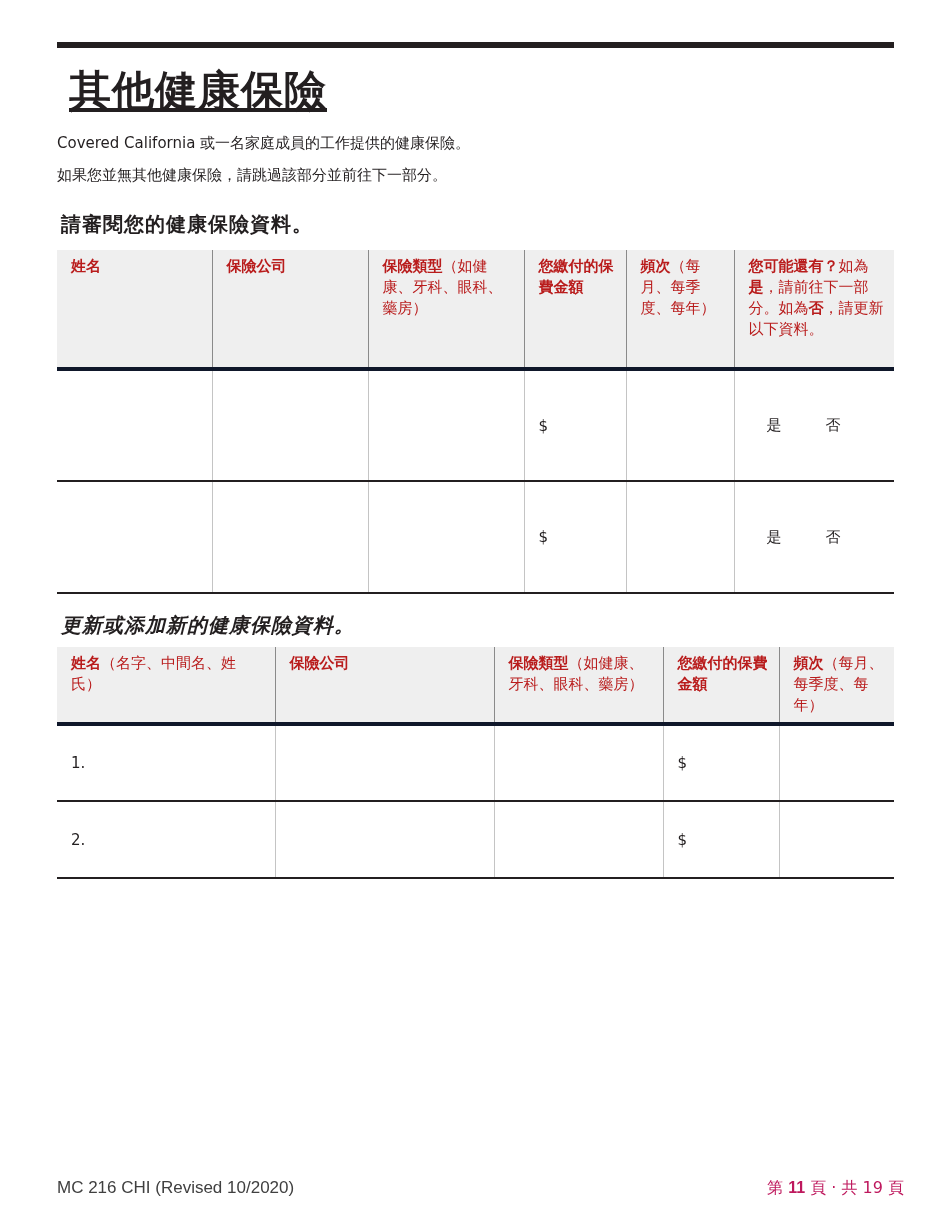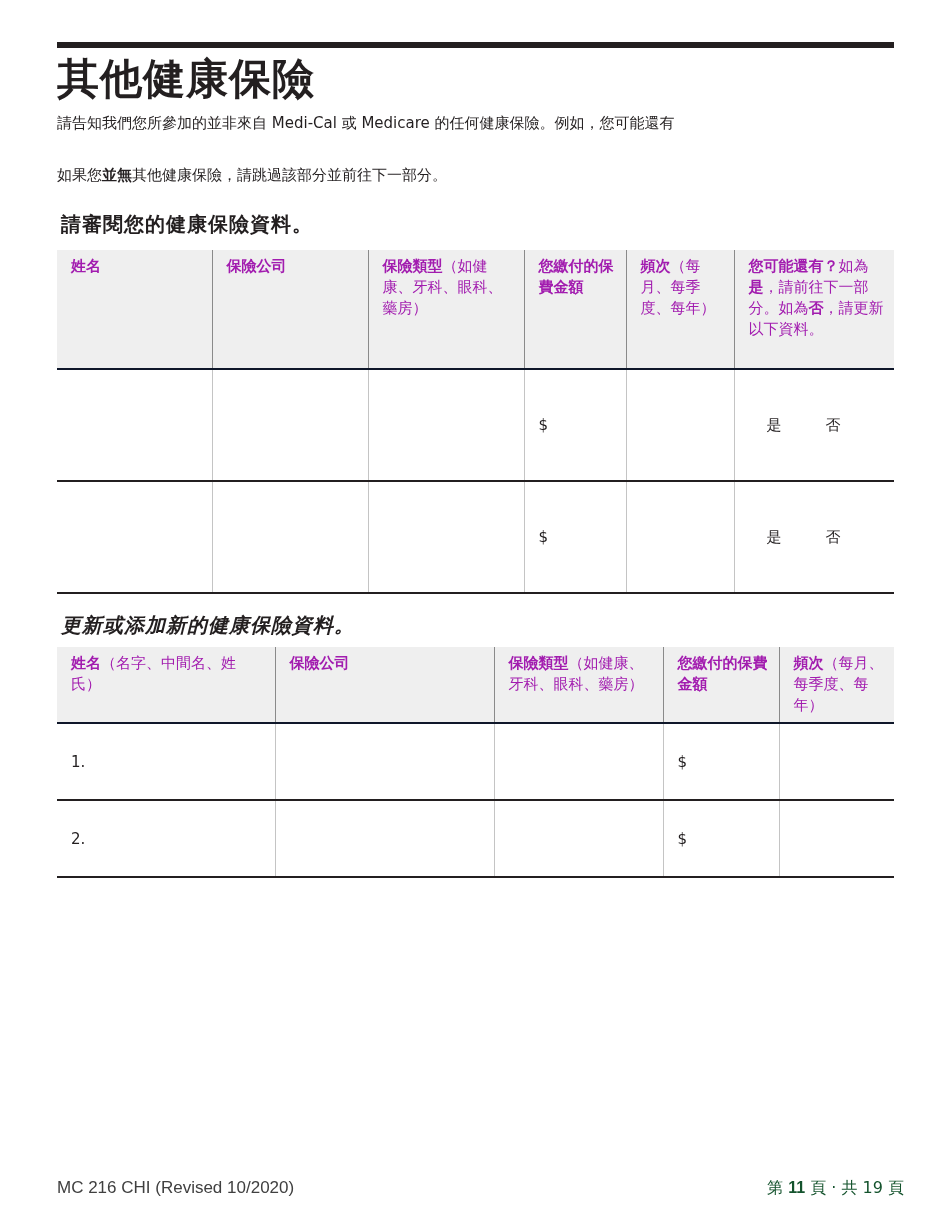--- a/index.html
+++ b/index.html
@@ -3,72 +3,73 @@
 <meta charset="utf-8">
 <style>
   html, body { margin: 0; padding: 0; background: #ffffff; }
   body {
     width: 950px; height: 1230px; position: relative; overflow: hidden;
     font-family: "DejaVu Sans", "Liberation Sans", sans-serif;
     color: #231f20;
   }
   .top-rule { position: absolute; left: 57px; top: 42px; width: 837px; height: 6px; background: #231f20; }
   .page-title {
-    position: absolute; left: 57px; top: 52px; margin: 0;
-    font-size: 42px; font-weight: bold; line-height: 54px; letter-spacing: 1px;
+    position: absolute; left: 57px; top: 52px; margin: 12px;
+    font-size: 42px; font-weight: bold; line-height: 54px; letter-spacing: 1px; text-decoration: underline;
   }
   .intro {
     position: absolute; left: 57px; top: 113px; width: 800px;
     font-size: 15px; line-height: 20px; margin: 0;
   }
   .intro2 {
     position: absolute; left: 57px; top: 165px; width: 800px;
     font-size: 15px; line-height: 20px; margin: 0;
   }
-  .intro2 b { font-weight: bold; }
+  .intro2 b { font-weight: normal; }
   .section-heading {
     position: absolute; left: 57px; margin: 4px;
     font-size: 20px; font-weight: bold; line-height: 28px; letter-spacing: 1px;
   }
   table.form-table {
     position: absolute; left: 57px; border-collapse: collapse; table-layout: fixed;
     font-size: 15px;
   }
   table.form-table th {
     background: #efefef; text-align: left; vertical-align: top;
     font-weight: normal; padding: 6px 10px 6px 14px; line-height: 21px;
-    border-left: 1px solid #8a8a8a; border-bottom: 2px solid #0f172a;
-    color: #a21caf;
+    border-left: 1px solid #8a8a8a; border-bottom: 4px solid #0f172a;
+    color: #b91c1c;
   }
   table.form-table th:first-child { border-left: none; }
   table.form-table th b { font-weight: bold; }
   table.form-table td {
     border-left: 1px solid #c4c4c4; border-bottom: 2px solid #231f20;
     padding: 0 10px 0 14px; vertical-align: middle; font-size: 15px;
   }
   table.form-table td:first-child { border-left: none; }
   .yesno { display: flex; gap: 44px; padding-left: 18px; }
   .footer-left {
     position: absolute; left: 57px; top: 1178px;
     font-family: "Liberation Sans", sans-serif; font-size: 17px; color: #404040;
   }
   .footer-right {
     position: absolute; right: 46px; top: 1178px;
-    font-size: 16px; color: #14532d;
+    font-size: 16px; color: #be185d;
   }
   .footer-right b { font-weight: bold; font-family: "Liberation Sans", sans-serif; }
 </style>
 </head>
 <body>
 
 <div class="top-rule"></div>
 <h1 class="page-title">其他健康保險</h1>
 
 <p class="intro">
-  <span>請告知我們您所參加的並非來自 Medi-Cal 或 Medicare 的任何健康保險。例如，您可能還有</span><br>
+  <br>
+  <span>Covered California 或一名家庭成員的工作提供的健康保險。</span>
 </p>
 <p class="intro2"><span>如果您</span><b>並無</b><span>其他健康保險，請跳過該部分並前往下一部分。</span></p>
 
 <h2 class="section-heading" style="top:206px;">請審閱您的健康保險資料。</h2>
 
 <table class="form-table" style="top:250px; width:837px;">
   <colgroup>
     <col style="width:155px">
       <col style="width:156px">
       <col style="width:156px">

